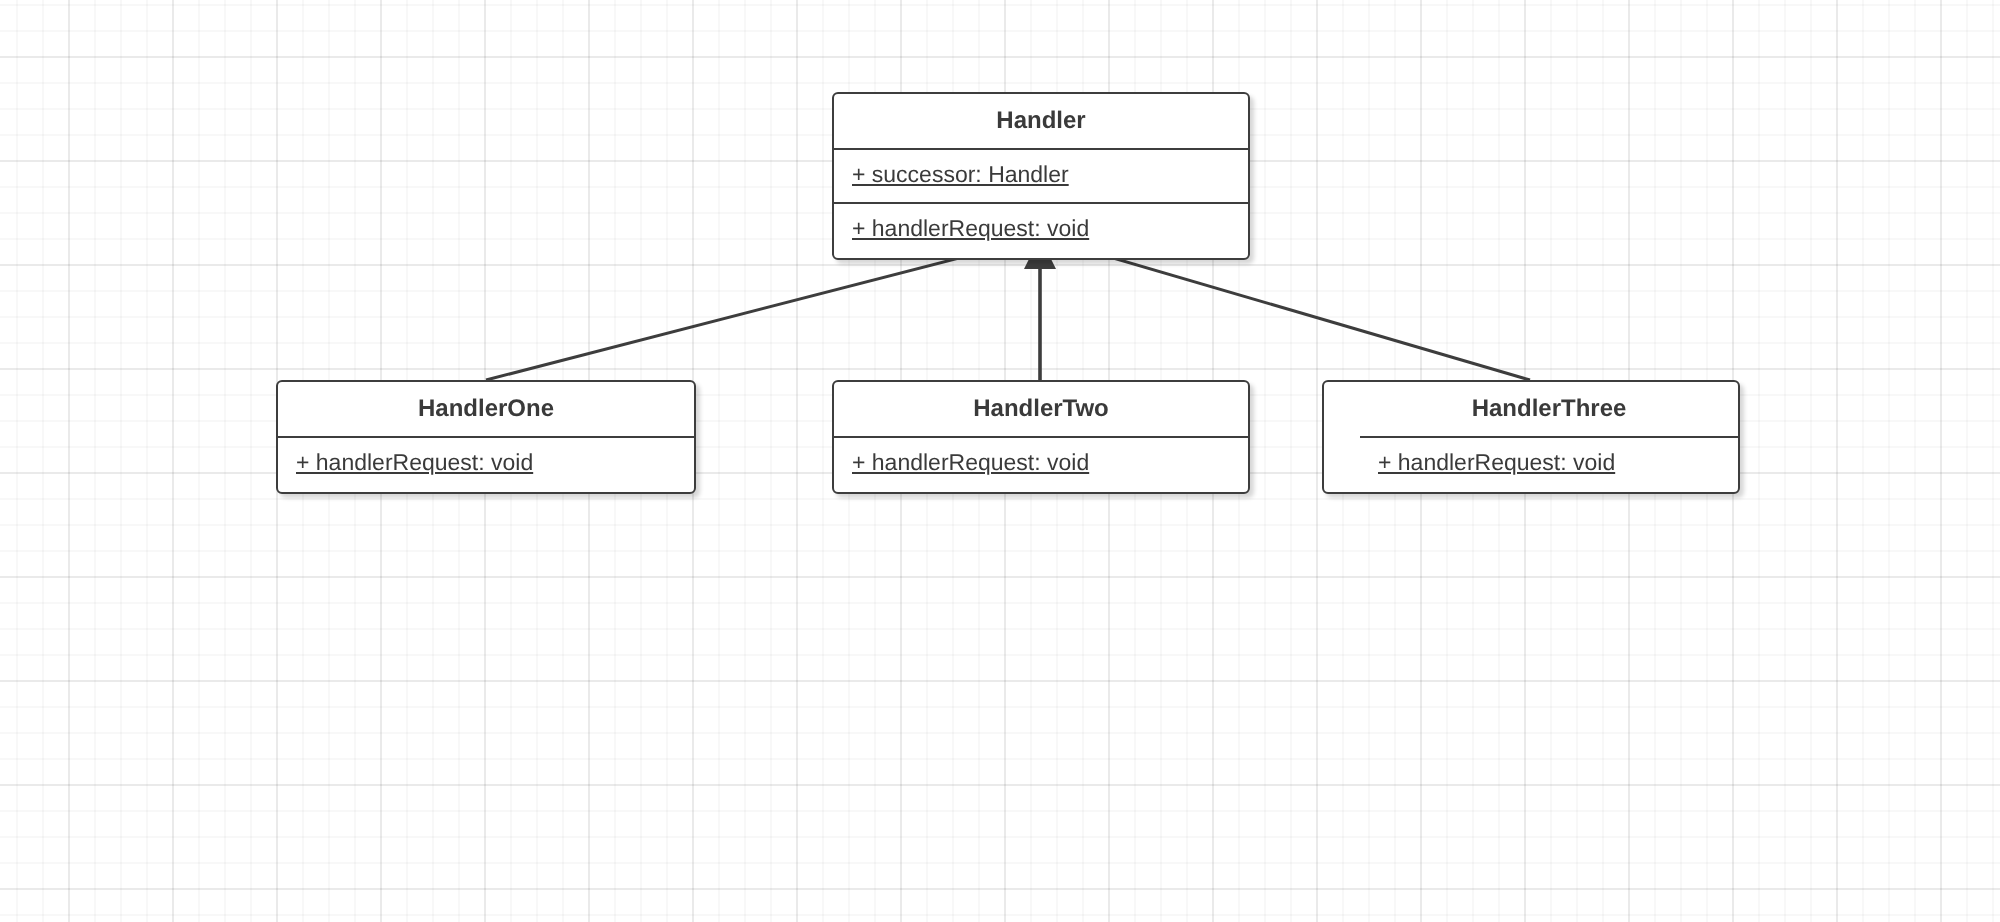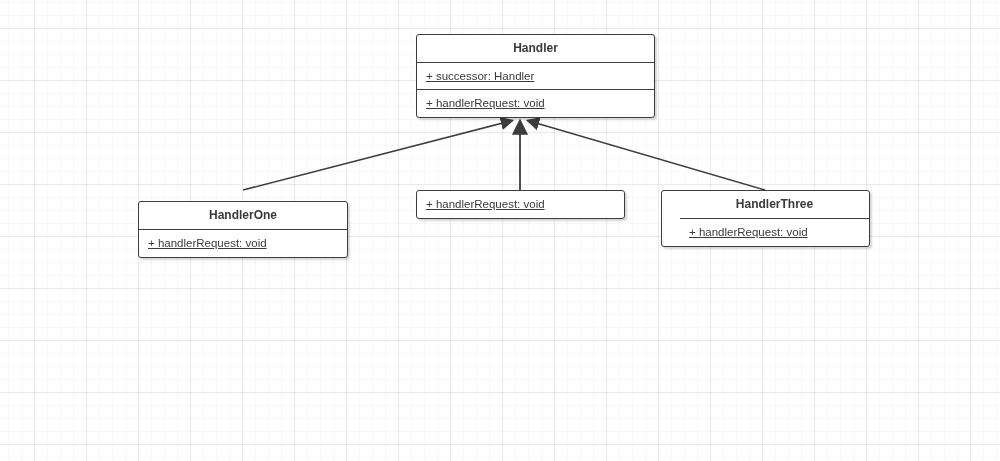--- a/index.html
+++ b/index.html
@@ -68,22 +68,22 @@
     font-size: 11.5px;
     font-weight: normal;
     color: #3a3a3a;
     white-space: nowrap;
     overflow: hidden;
     text-decoration: underline;
   }
   .uml-row.divided {
     border-bottom: 1.4px solid #3d3d3d;
   }
-  #box-handler      { left: 416px; top: 34px;  width: 239px; }
-  #box-handlerone   { left: 138px; top: 201px; width: 210px; }
+  #box-handler      { left: 416px; top: 46px;  width: 209px; }
+  #box-handlerone   { left: 138px; top: 190px; width: 210px; }
   #box-handlertwo   { left: 416px; top: 190px; width: 209px; }
   #box-handlerthree { left: 661px; top: 190px; width: 209px; padding-left: 18px; }
 </style>
 </head>
 <body>
 
 <div id="canvas">
 
   <svg id="edges" viewBox="0 0 1000 461" width="1000" height="461">
     <defs>
@@ -104,20 +104,21 @@
     <div class="uml-row divided">+ successor: Handler</div>
     <div class="uml-row">+ handlerRequest: void</div>
   </div>
 
   <div class="uml-class" id="box-handlerone">
     <div class="uml-name">HandlerOne</div>
     <div class="uml-row">+ handlerRequest: void</div>
   </div>
 
   <div class="uml-class" id="box-handlertwo">
+    <div class="uml-name">HandlerTwo</div>
     <div class="uml-row">+ handlerRequest: void</div>
   </div>
 
   <div class="uml-class" id="box-handlerthree">
     <div class="uml-name">HandlerThree</div>
     <div class="uml-row">+ handlerRequest: void</div>
   </div>
 
 </div>
 

